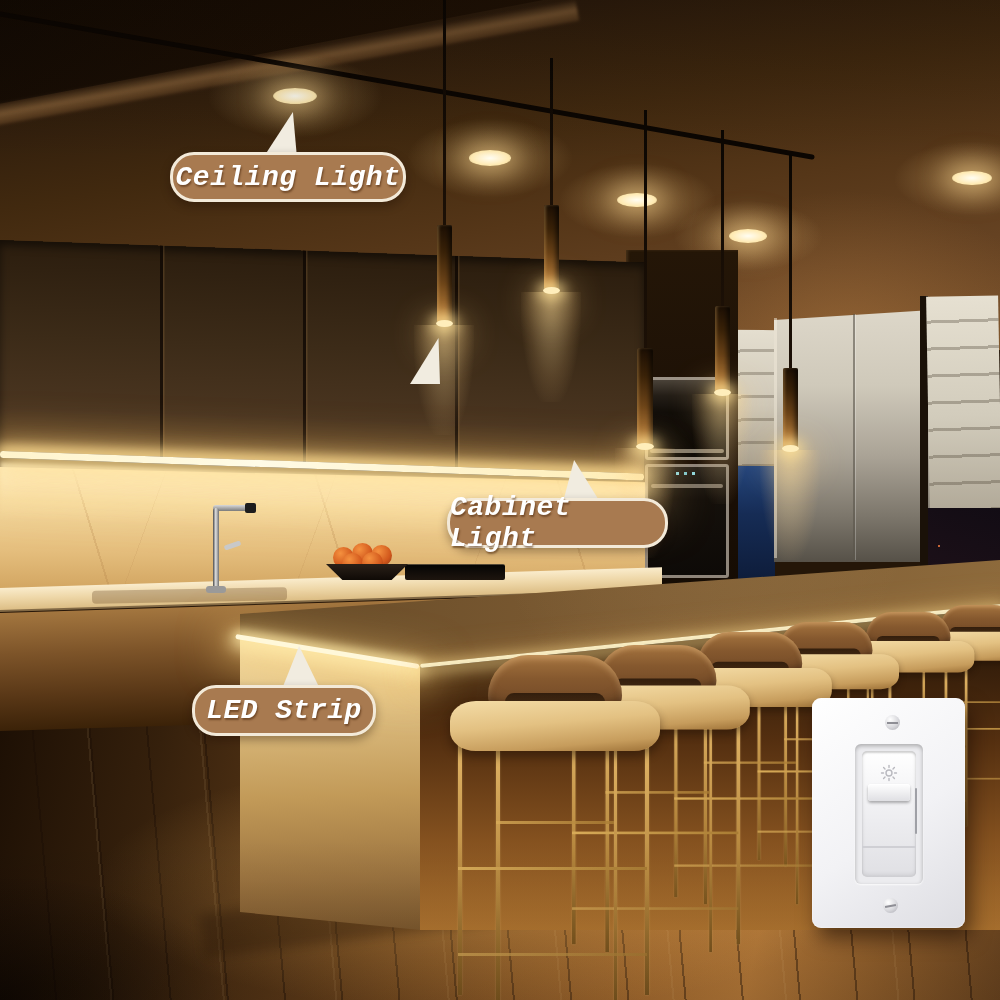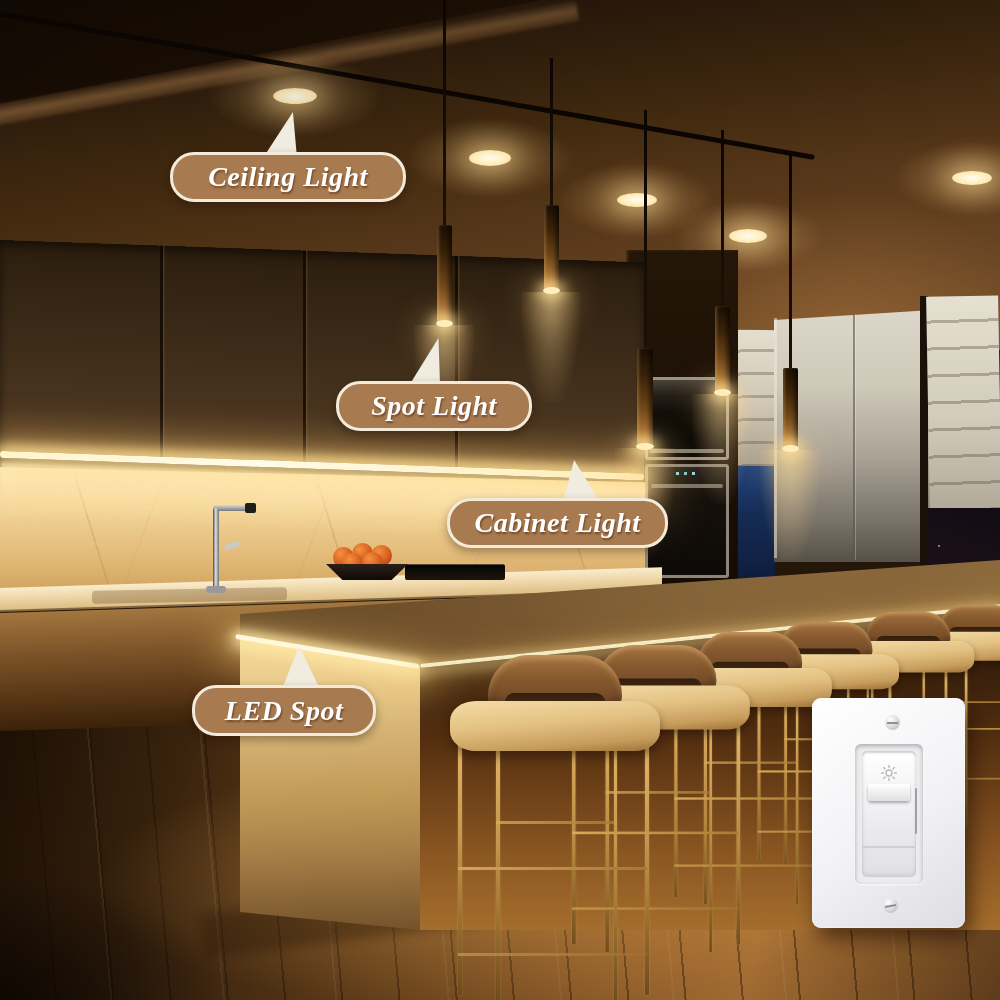--- a/index.html
+++ b/index.html
@@ -1,17 +1,17 @@
 <!DOCTYPE html>
 <html><head>
 <meta charset="utf-8">
 <style>
   html,body{margin:0;padding:0;background:#111;}
   .scene{position:relative;width:1000px;height:1000px;overflow:hidden;
-    background:#241608;font-family:Liberation Serif, serif;}
+    background:#241608;font-family:Liberation Mono, monospace;}
   .abs{position:absolute;}
 
   
   .ceiling{left:0;top:0;width:1000px;height:350px;z-index:2;
     background:linear-gradient(170deg,#1f1206 0%,#2d1c0c 20%,#41290f 40%,#553618 60%,#654222 78%,#714b27 92%,#7a5229 100%);}
   .ceiling-warm{left:560px;top:110px;width:440px;height:240px;z-index:3;
     background:radial-gradient(65% 85% at 65% 95%,rgba(195,135,72,.38),transparent 72%);}
   .soffit-dark{left:0;top:0;width:560px;height:118px;z-index:4;
     clip-path:polygon(0 0,97% 0,0 88%);
     background:linear-gradient(150deg,#120a03,#261506);}
@@ -370,32 +370,29 @@
     </div>
 
   <div class="abs grade"></div>
 
   <div class="callout-pointer" style="left:263px;top:112px;width:34px;height:46px;clip-path:polygon(88% 0,0 100%,100% 100%);"></div>
   <div class="callout" style="left:170px;top:152px;width:236px;height:50px;">
     <span>Ceiling Light</span>
   </div>
 
   <div class="callout-pointer" style="left:410px;top:338px;width:30px;height:46px;clip-path:polygon(95% 0,0 100%,100% 100%);"></div>
-  <div class="callout" style="left:336px;top:381px;width:196px;height:50px;">
-    <span>Spot Light</span>
-  </div>
 
   <div class="callout-pointer" style="left:563px;top:460px;width:37px;height:42px;clip-path:polygon(30% 0,0 100%,100% 100%);"></div>
   <div class="callout" style="left:447px;top:498px;width:221px;height:50px;">
     <span>Cabinet Light</span>
   </div>
 
   <div class="callout-pointer" style="left:282px;top:646px;width:38px;height:43px;clip-path:polygon(45% 0,0 100%,100% 100%);"></div>
   <div class="callout" style="left:192px;top:685px;width:184px;height:51px;">
-    <span>LED Spot</span>
+    <span>LED Strip</span>
   </div>
 
   <div class="abs switch-plate">
     <div class="screw" style="left:73px;top:17px;">
       <div class="screw-slot"></div>
     </div>
     <div class="screw" style="left:71px;top:200px;">
       <div class="screw-slot" style="transform:rotate(-10deg);"></div>
     </div>
     <div class="sw-bezel"></div>

